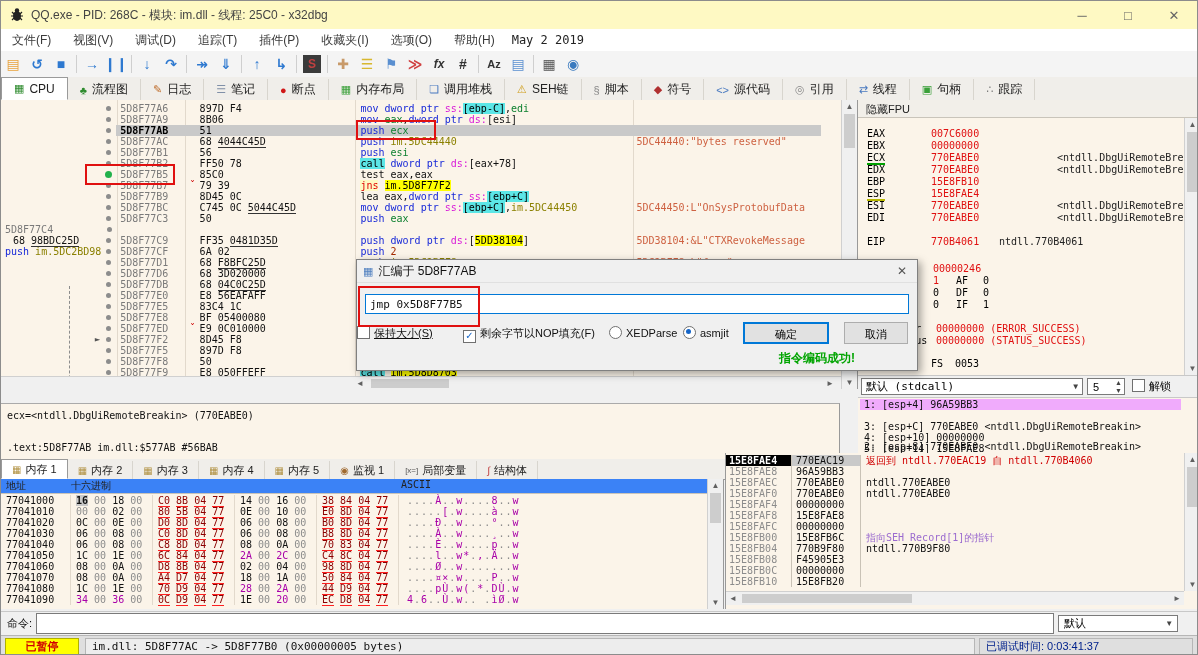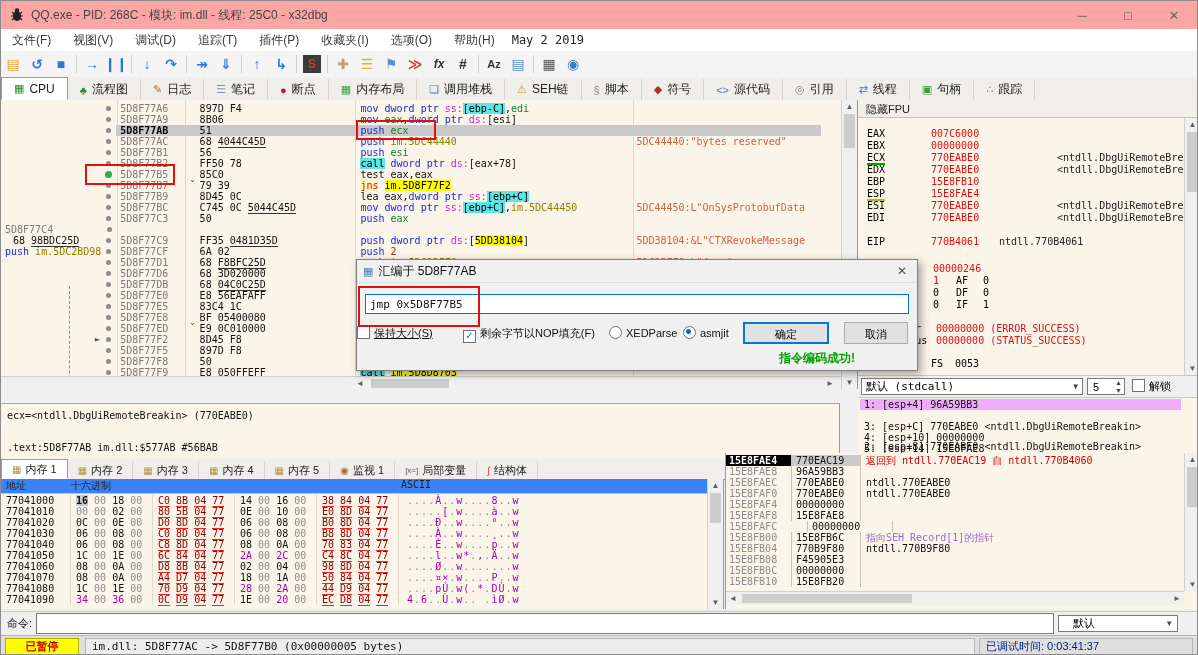--- a/index.html
+++ b/index.html
@@ -1,19 +1,19 @@
 <!DOCTYPE html>
 <html><head>
 <meta charset="utf-8">
 <style>
   html,body{margin:0;padding:0;background:#777;}
   .app{position:relative;width:1198px;height:655px;background:#F0F0F0;border:1px solid #8C8C8C;
        font-family:"Liberation Sans","DejaVu Sans",sans-serif;overflow:hidden;box-sizing:border-box;}
   
-  .titlebar{position:absolute;left:0;top:0;width:100%;height:28px;background:#fca5a5;border-bottom:3px solid #0ea5e9;display:flex;align-items:center;}
+  .titlebar{position:absolute;left:0;top:0;width:100%;height:28px;background:#fef9c3;border-bottom:3px solid #0ea5e9;display:flex;align-items:center;}
   .title-ico{width:16px;height:16px;margin:0 6px 0 8px;}
   .title-text{font-size:12px;color:#444;}
   .win-controls{position:absolute;right:0;top:0;height:28px;display:flex;}
   .wbtn{width:46px;height:28px;display:flex;align-items:center;justify-content:center;color:#666;font-size:13px;}
   .menubar{position:absolute;left:0;top:28px;width:100%;height:22px;background:#FFFFFF;display:flex;align-items:center;border-bottom:1px solid #E6E6E6;}
   .menu-item{font-size:12px;color:#3A3A3A;padding:0 11px;}
   .menu-date{font-size:12px;color:#222;font-family:"DejaVu Sans Mono",monospace;padding:0 6px;}
   .toolbar{position:absolute;left:0;top:50px;width:100%;height:26px;background:#F4F4F4;display:flex;align-items:center;border-bottom:1px solid #DDD;}
   .tbtn{width:24px;height:22px;display:flex;align-items:center;justify-content:center;font-size:14px;font-weight:bold;}
   .tsep{width:1px;height:18px;background:#CFCFCF;margin:0 3px;}
@@ -433,21 +433,21 @@
   </div>
 
   <div class="pane stack">
     <div id="stackRows">
         <div class="strow sel" style="top: 2px; width: 458px;"><div class="sc-addr">15E8FAE4</div><div class="sc-val">770EAC19</div><div class="sc-com" style="color: rgb(208, 0, 0);">返回到 ntdll.770EAC19 自 ntdll.770B4060</div></div>
         <div class="strow" style="top: 13px; width: 458px;"><div class="sc-addr">15E8FAE8</div><div class="sc-val">96A59BB3</div><div class="sc-com"></div></div>
         <div class="strow" style="top: 24px; width: 458px;"><div class="sc-addr">15E8FAEC</div><div class="sc-val">770EABE0</div><div class="sc-com">ntdll.770EABE0</div></div>
         <div class="strow" style="top: 35px; width: 458px;"><div class="sc-addr">15E8FAF0</div><div class="sc-val">770EABE0</div><div class="sc-com">ntdll.770EABE0</div></div>
         <div class="strow" style="top: 46px; width: 458px;"><div class="sc-addr">15E8FAF4</div><div class="sc-val">00000000</div><div class="sc-com"></div></div>
         <div class="strow" style="top: 57px; width: 458px;"><div class="sc-addr">15E8FAF8</div><div class="sc-val">15E8FAE8</div><div class="sc-com"></div></div>
-        <div class="strow" style="top: 68px; width: 458px; gap: 16px;"><div class="sc-addr">15E8FAFC</div><div class="sc-val">00000000</div><div class="sc-com"></div></div>
+        <div class="strow" style="top: 68px; width: 458px;"><div class="sc-addr">15E8FAFC</div><div class="sc-val">00000000</div><div class="sc-com"></div></div>
         <div class="strow" style="top: 79px; width: 458px;"><div class="sc-addr">15E8FB00</div><div class="sc-val">15E8FB6C</div><div class="sc-com" style="color: rgb(155, 107, 207);">指向SEH_Record[1]的指针</div></div>
         <div class="strow" style="top: 90px; width: 458px;"><div class="sc-addr">15E8FB04</div><div class="sc-val">770B9F80</div><div class="sc-com">ntdll.770B9F80</div></div>
         <div class="strow" style="top: 101px; width: 458px;"><div class="sc-addr">15E8FB08</div><div class="sc-val">F45905E3</div><div class="sc-com"></div></div>
         <div class="strow" style="top: 112px; width: 458px;"><div class="sc-addr">15E8FB0C</div><div class="sc-val">00000000</div><div class="sc-com"></div></div>
         <div class="strow" style="top: 123px; width: 458px;"><div class="sc-addr">15E8FB10</div><div class="sc-val">15E8FB20</div><div class="sc-com"></div></div>
       </div>
     <div class="hscroll" style="left:0;top:138px;width:458px;">
       <div class="sarrow" style="left:0;width:14px;">◄</div>
       <div class="sthumb" style="left:16px;top:2px;width:170px;height:9px;"></div>
       <div class="sarrow" style="right:0;width:14px;">►</div>
@@ -455,21 +455,21 @@
     <div class="vscroll" style="left:458px;top:0;height:138px;">
       <div class="sarrow" style="top:0;">▲</div>
       <div class="sthumb" style="left:2px;top:14px;width:11px;height:40px;"></div>
       <div class="sarrow" style="bottom:0;">▼</div>
     </div>
   </div>
 
   <div class="cmdrow">
     <span class="cmdlbl">命令:</span>
     <input class="cmdinput" value="" style="">
-    <div class="combo" style="position:relative;margin-left:4px;width:120px;height:17px;padding-left:14px;font-family:'Liberation Sans','DejaVu Sans',sans-serif;">
+    <div class="combo" style="position:relative;margin-left:4px;width:120px;height:17px;padding-left:5px;font-family:'Liberation Sans','DejaVu Sans',sans-serif;">
       <span>默认</span>
         <span class="arr">▼</span>
     </div>
   </div>
 
   <div class="statusbar">
     <div class="st-pause">已暂停</div>
     <div class="st-msg">im.dll: 5D8F77AC -&gt; 5D8F77B0 (0x00000005 bytes)</div>
     <div class="st-time">已调试时间: 0:03:41:37</div>
   </div>

